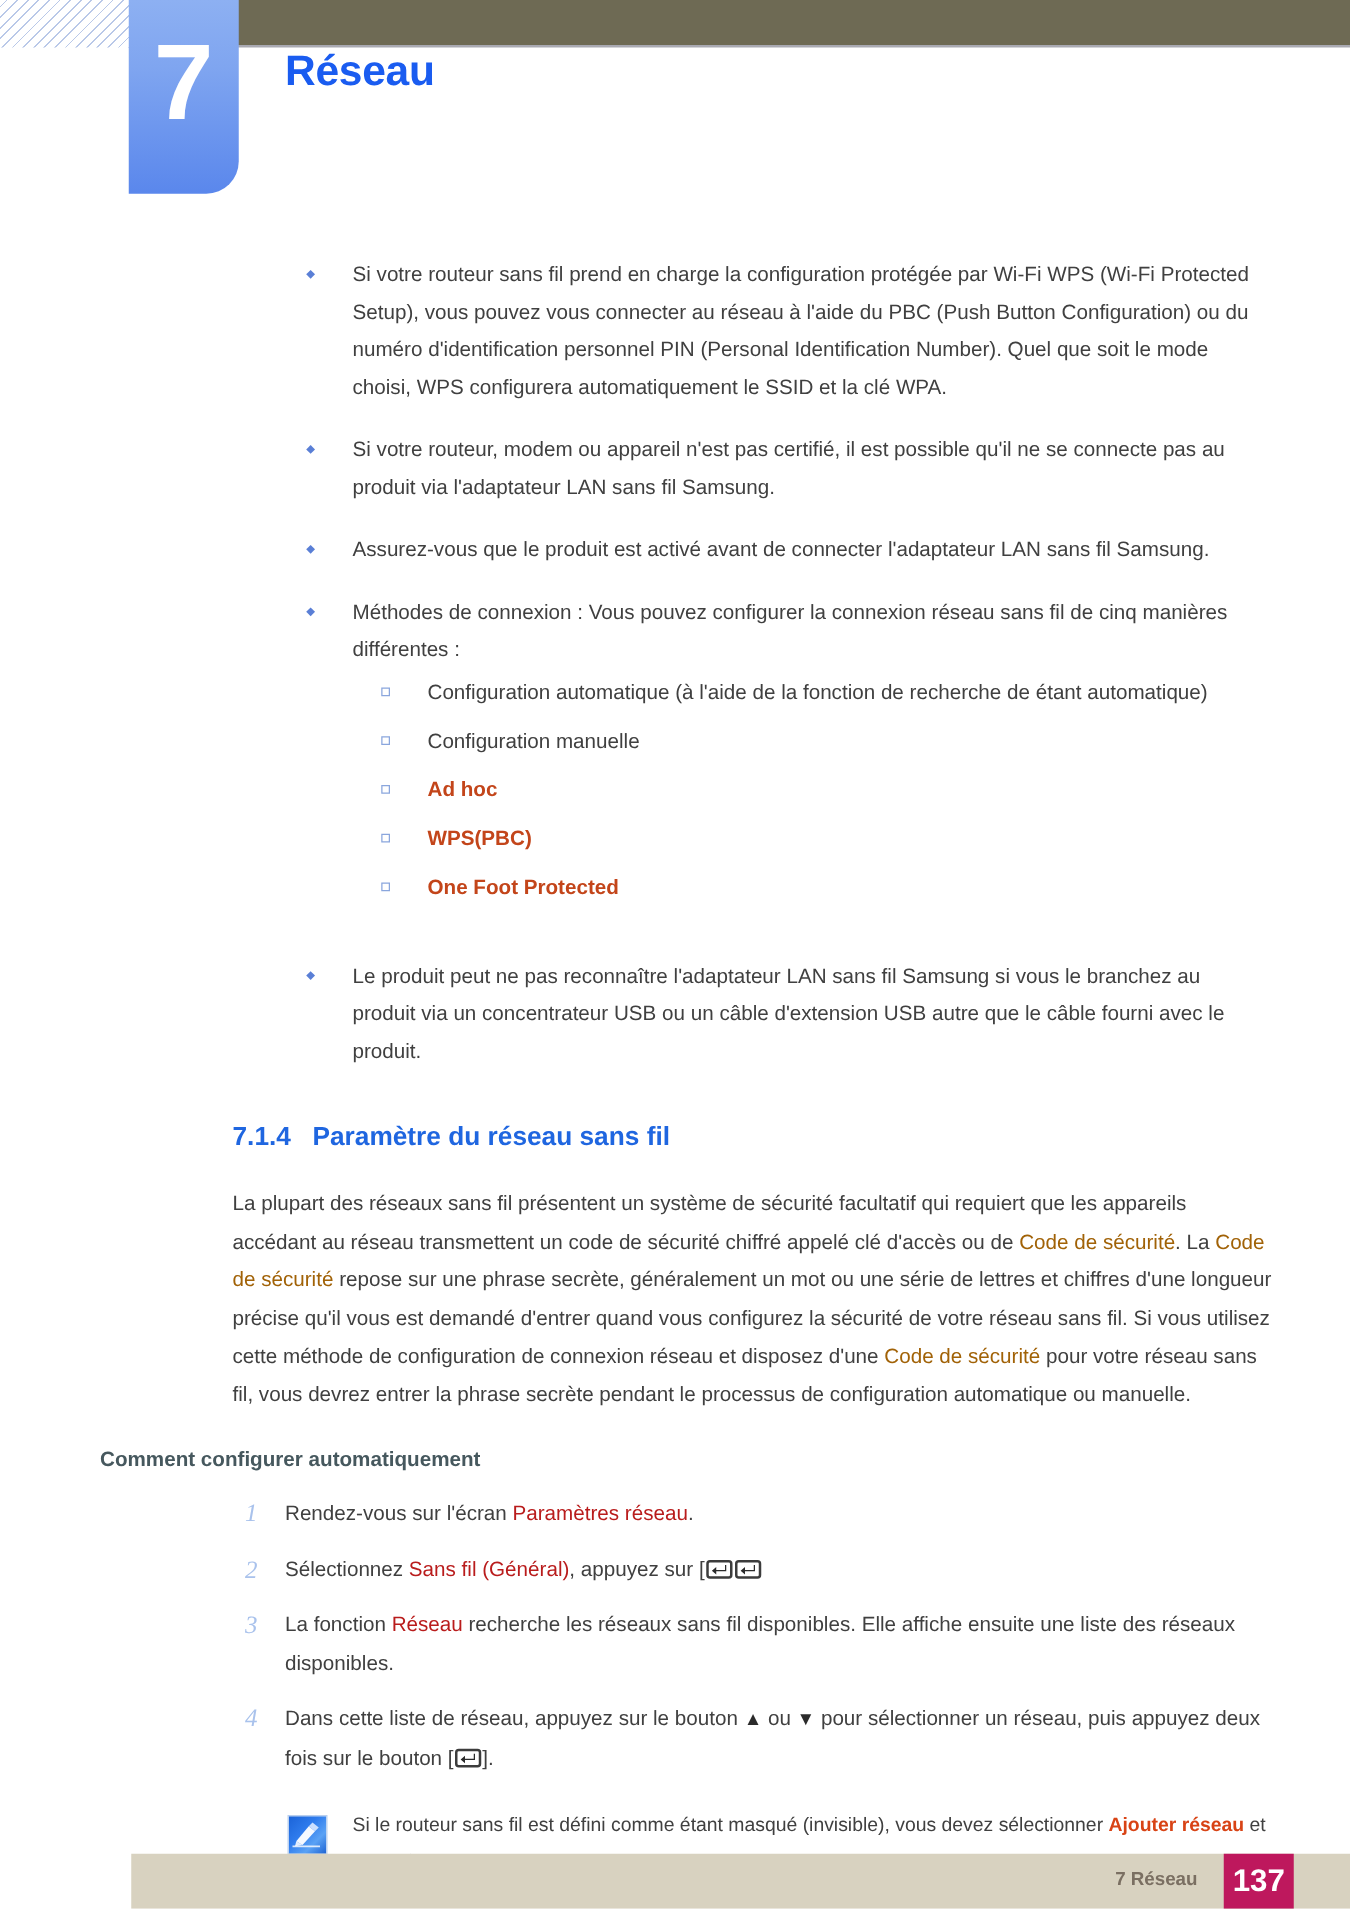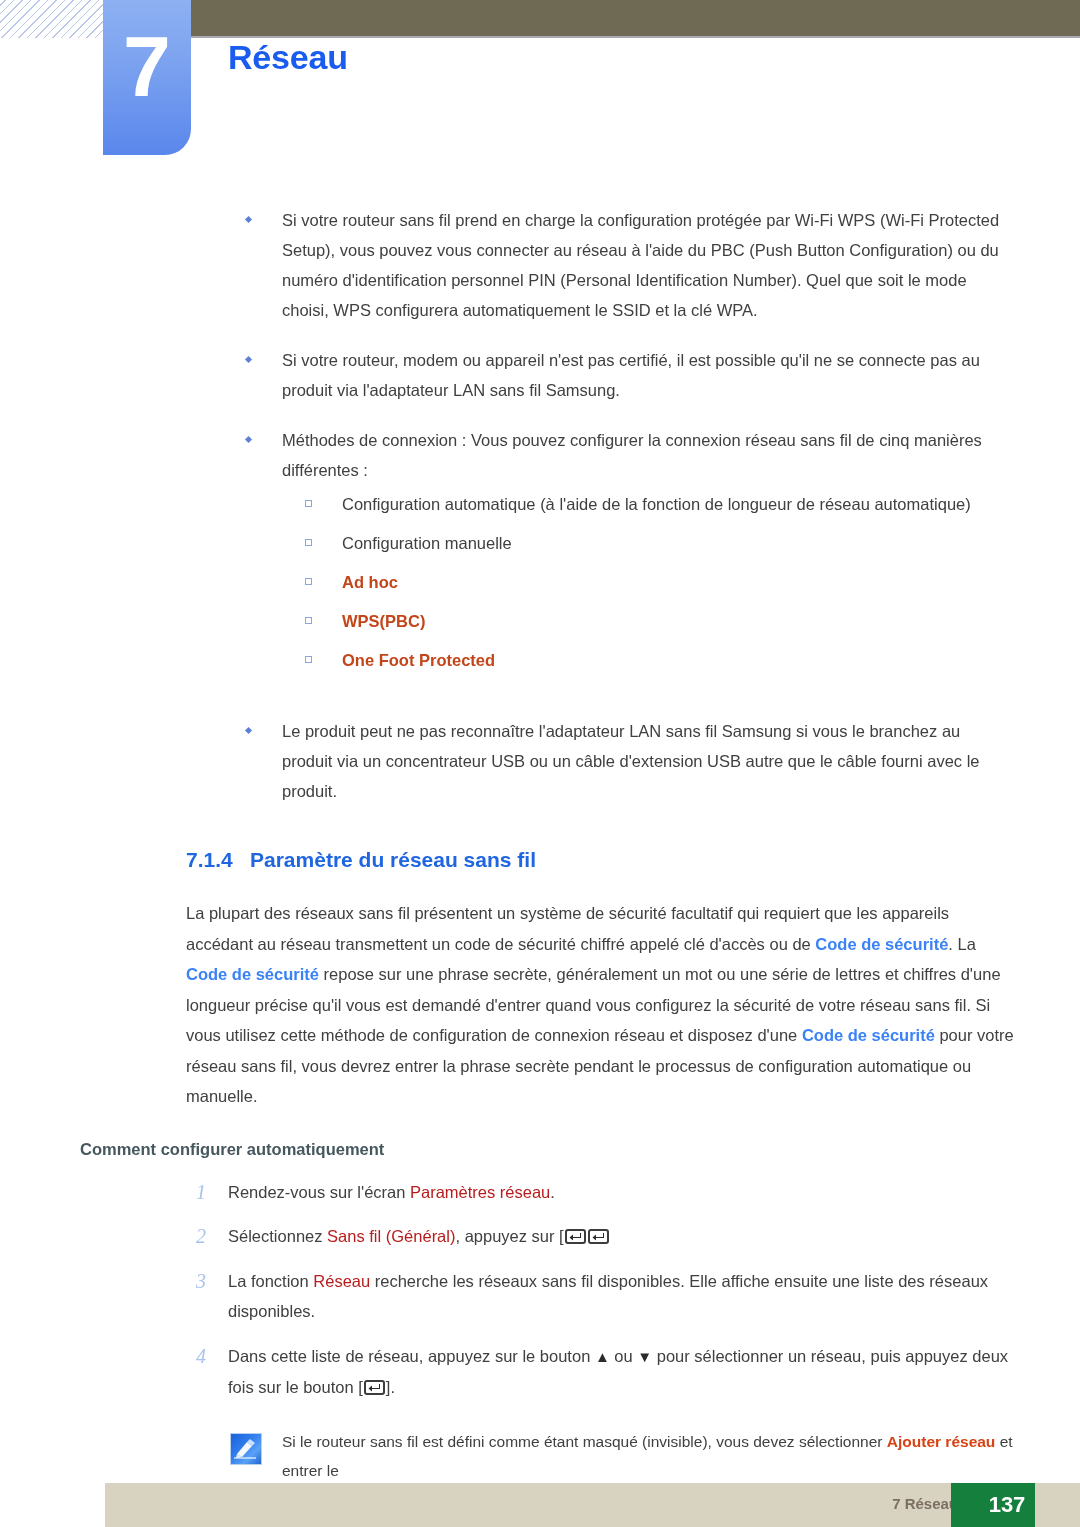--- a/index.html
+++ b/index.html
@@ -151,21 +151,21 @@
 
   .para {
     margin: 26px 0 0 0;
     padding-left: 186px;
     padding-right: 62px;
     font-size: 16.5px;
     line-height: 30.5px;
     color: #404040;
     text-align: left;
   }
-  .para b.accent { color: #3b82f6; font-weight: bold; }
+  .para b.accent { color: #a16207; font-weight: normal; }
 
   .bold-head {
     margin: 28px 0 2px 0;
     padding-left: 80px;
     font-size: 16.5px;
     font-weight: bold;
     color: #46585e;
   }
 
   
@@ -246,27 +246,26 @@
     font-size: 15px;
     font-weight: bold;
     color: #7a6f62;
   }
   .footer-page {
     position: absolute;
     right: 45px;
     top: 0;
     width: 56px;
     height: 44px;
-    background: #15803d;
+    background: #be185d;
     color: #ffffff;
-    font-size: 22px;
+    font-size: 25px;
     font-weight: bold;
     line-height: 44px;
     text-align: center;
-    padding-left: 28px;
   }
 </style>
 </head>
 <body>
 
 <div class="header">
   <div class="hatch"></div>
   <div class="olive-bar"></div>
   <div class="olive-bar-underline"></div>
   <div class="chapter-block">
@@ -282,28 +281,32 @@
     <div class="bullet-item">
       <span class="dot"></span>
       <span>Si votre routeur sans fil prend en charge la configuration protégée par Wi-Fi WPS (Wi-Fi Protected Setup), vous pouvez vous connecter au réseau à l'aide du PBC (Push Button Configuration) ou du numéro d'identification personnel PIN (Personal Identification Number). Quel que soit le mode choisi, WPS configurera automatiquement le SSID et la clé WPA.</span>
     </div>
 
     <div class="bullet-item">
       <span class="dot"></span>
       <span>Si votre routeur, modem ou appareil n'est pas certifié, il est possible qu'il ne se connecte pas au produit via l'adaptateur LAN sans fil Samsung.</span>
     </div>
 
+    <div class="bullet-item">
+      <span class="dot"></span>
+      <span>Assurez-vous que le produit est activé avant de connecter l'adaptateur LAN sans fil Samsung.</span>
+    </div>
 
     <div class="bullet-item">
       <span class="dot"></span>
       <span>Méthodes de connexion : Vous pouvez configurer la connexion réseau sans fil de cinq manières différentes :</span>
       <div class="sub-list">
         <div class="sub-item">
           <span class="sq"></span>
-          <span>Configuration automatique (à l'aide de la fonction de longueur de réseau automatique)</span>
+          <span>Configuration automatique (à l'aide de la fonction de recherche de étant automatique)</span>
         </div>
         <div class="sub-item">
           <span class="sq"></span>
           <span>Configuration manuelle</span>
         </div>
         <div class="sub-item accent">
           <span class="sq"></span>
           <span>Ad hoc</span>
         </div>
         <div class="sub-item accent">

